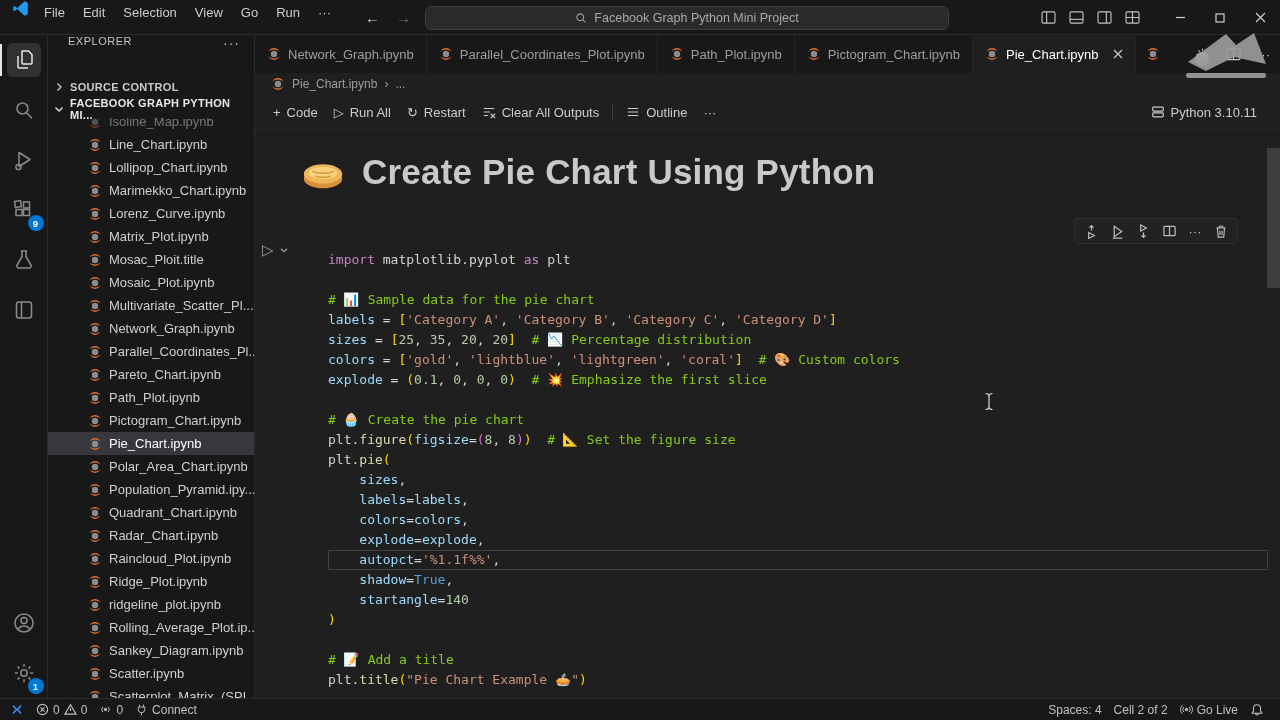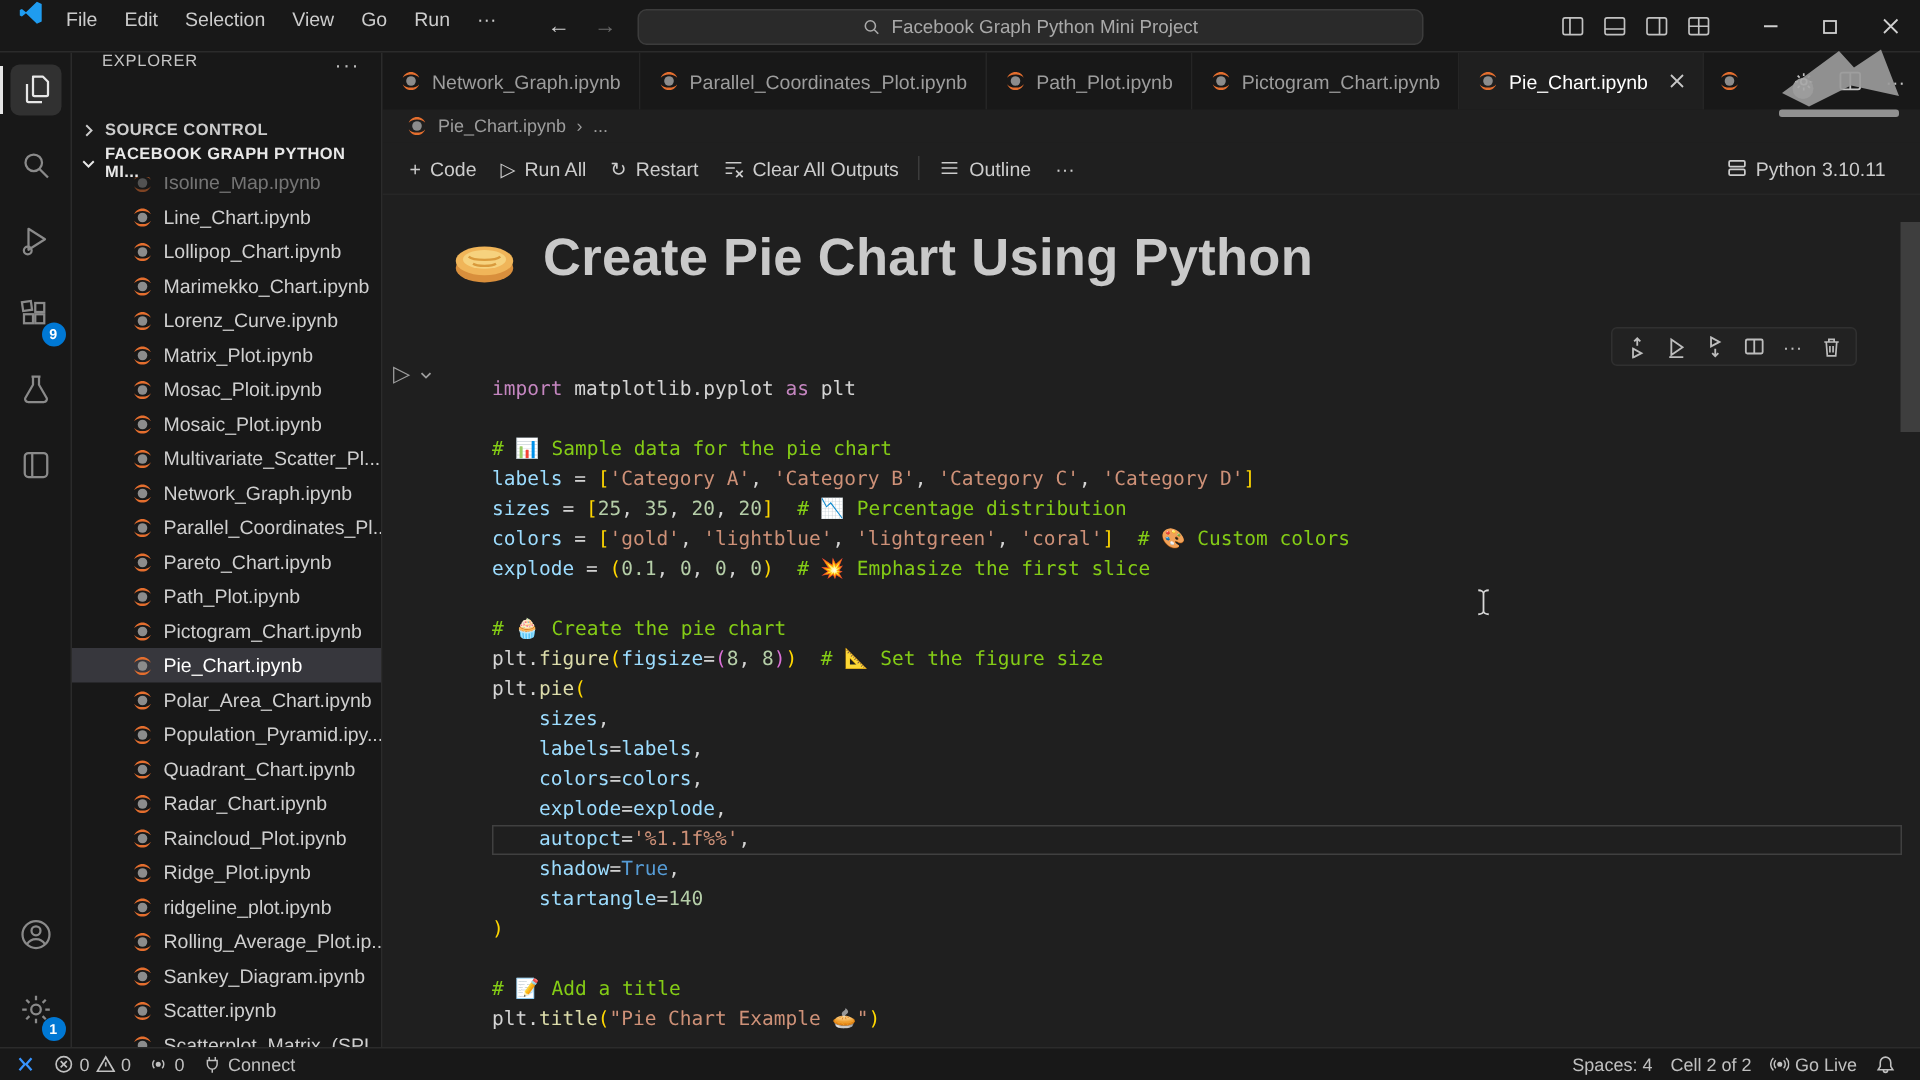--- a/index.html
+++ b/index.html
@@ -331,21 +331,21 @@
           <span>Matrix_Plot.ipynb</span>
         </div>
         <div class="file-item">
           <span class="icon">
             <svg width="14" height="14" viewBox="0 0 14 14">
               <path d="M7 11.4c-2.5 0-4.6-.9-5.5-2.3C2.2 11.4 4.4 13 7 13s4.8-1.6 5.5-3.9c-.9 1.4-3 2.3-5.5 2.3z" fill="#e46e2e"></path>
               <path d="M7 2.6c2.5 0 4.6.9 5.5 2.3C11.8 2.6 9.6 1 7 1S2.2 2.6 1.5 4.9C2.4 3.5 4.5 2.6 7 2.6z" fill="#e46e2e"></path>
               <circle cx="7" cy="7" r="3.2" fill="#8c8c8c"></circle>
             </svg>
           </span>
-          <span>Mosac_Ploit.ipynb</span>
+          <span>Mosac_Ploit.title</span>
         </div>
         <div class="file-item">
           <span class="icon">
             <svg width="14" height="14" viewBox="0 0 14 14">
               <path d="M7 11.4c-2.5 0-4.6-.9-5.5-2.3C2.2 11.4 4.4 13 7 13s4.8-1.6 5.5-3.9c-.9 1.4-3 2.3-5.5 2.3z" fill="#e46e2e"></path>
               <path d="M7 2.6c2.5 0 4.6.9 5.5 2.3C11.8 2.6 9.6 1 7 1S2.2 2.6 1.5 4.9C2.4 3.5 4.5 2.6 7 2.6z" fill="#e46e2e"></path>
               <circle cx="7" cy="7" r="3.2" fill="#8c8c8c"></circle>
             </svg>
           </span>
           <span>Mosaic_Plot.ipynb</span>

